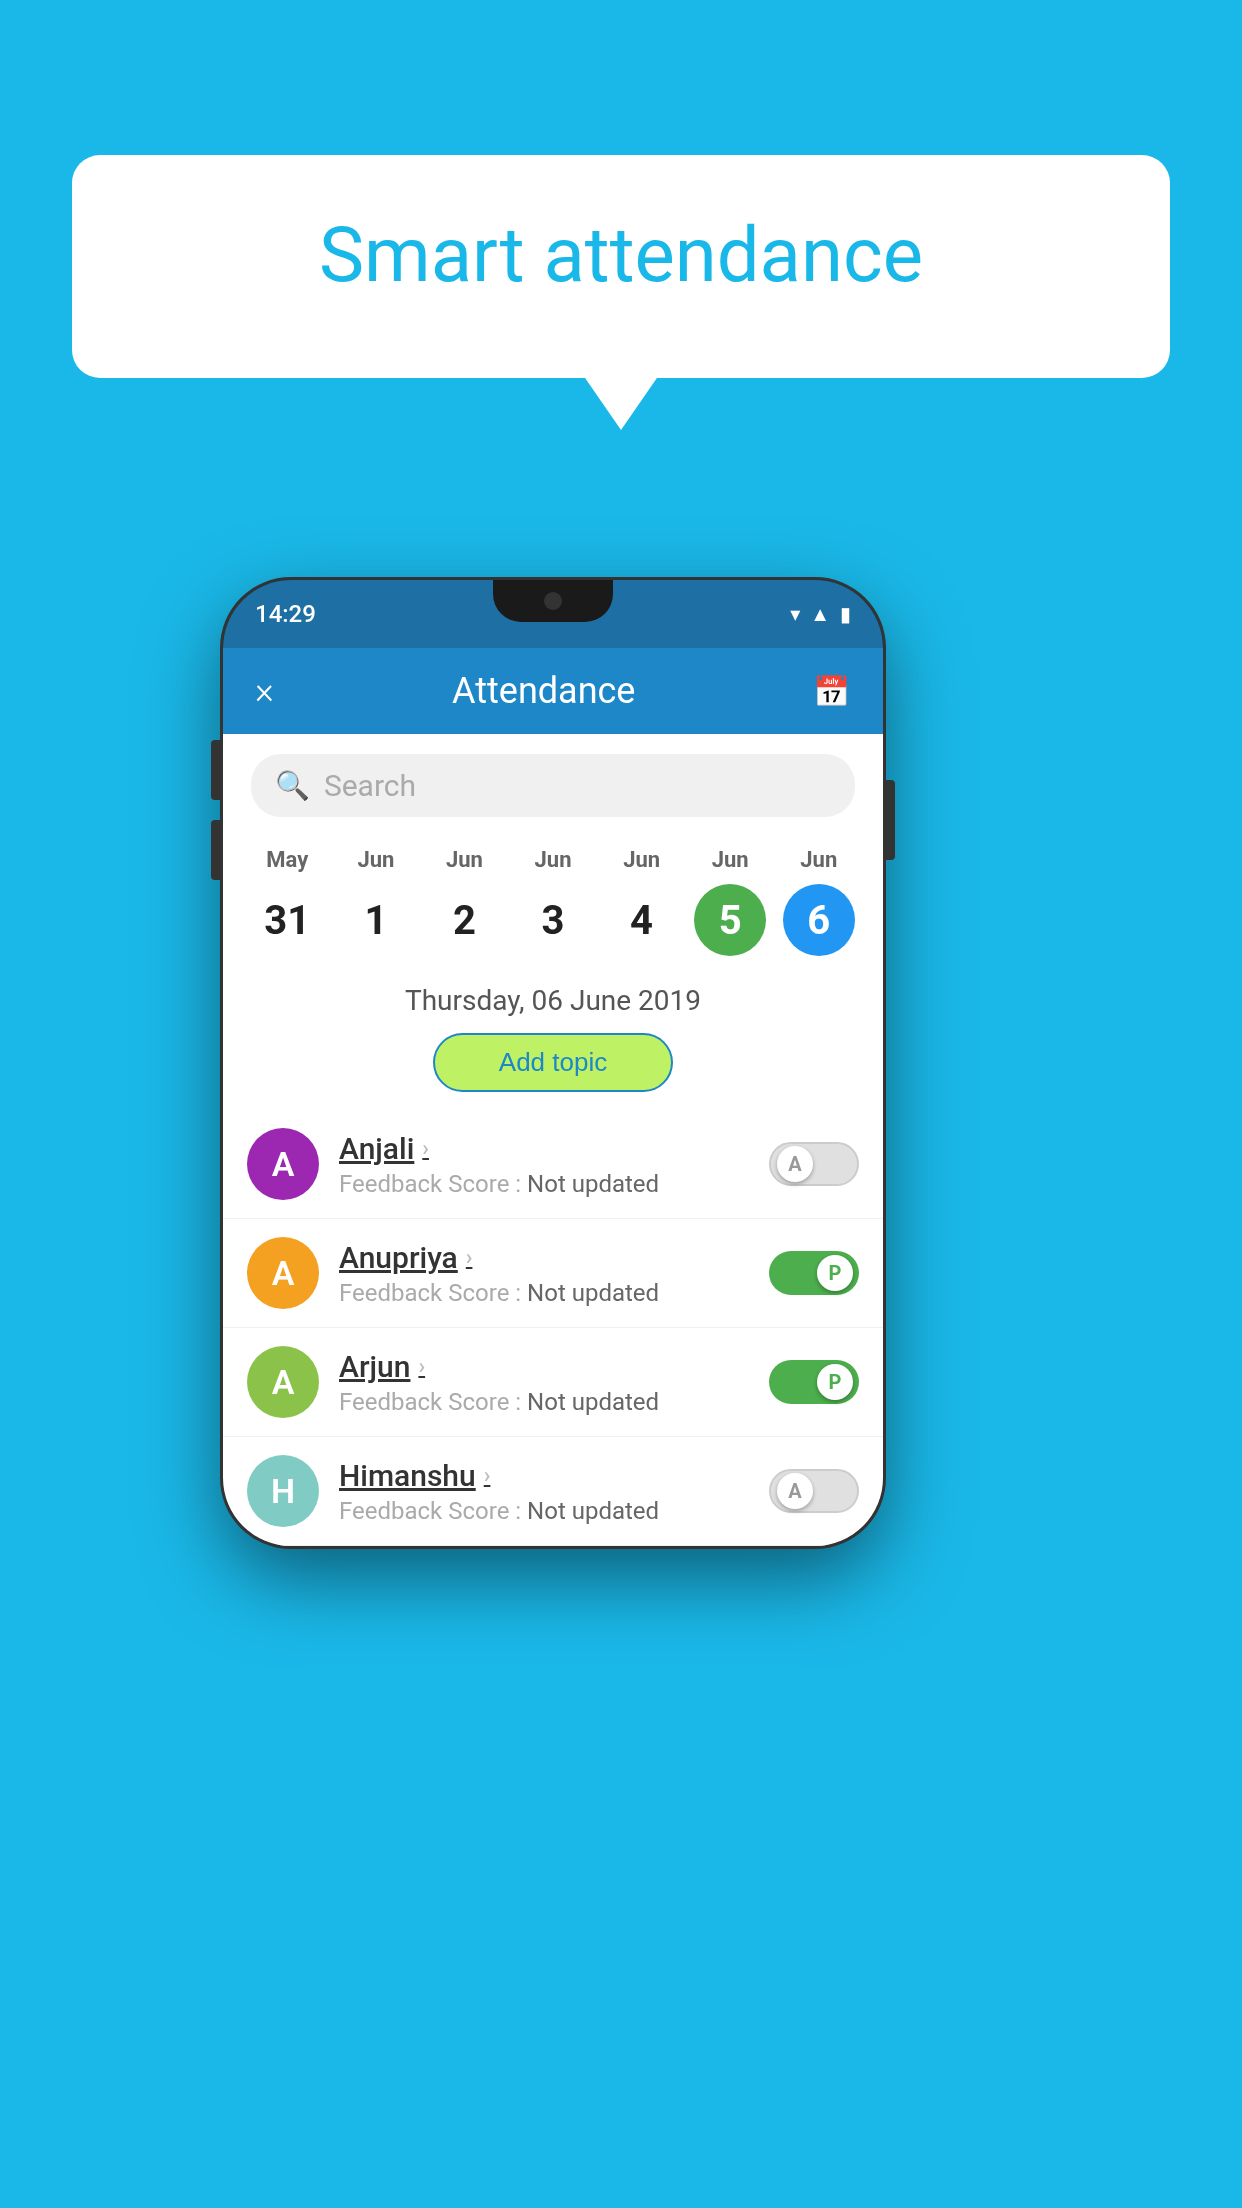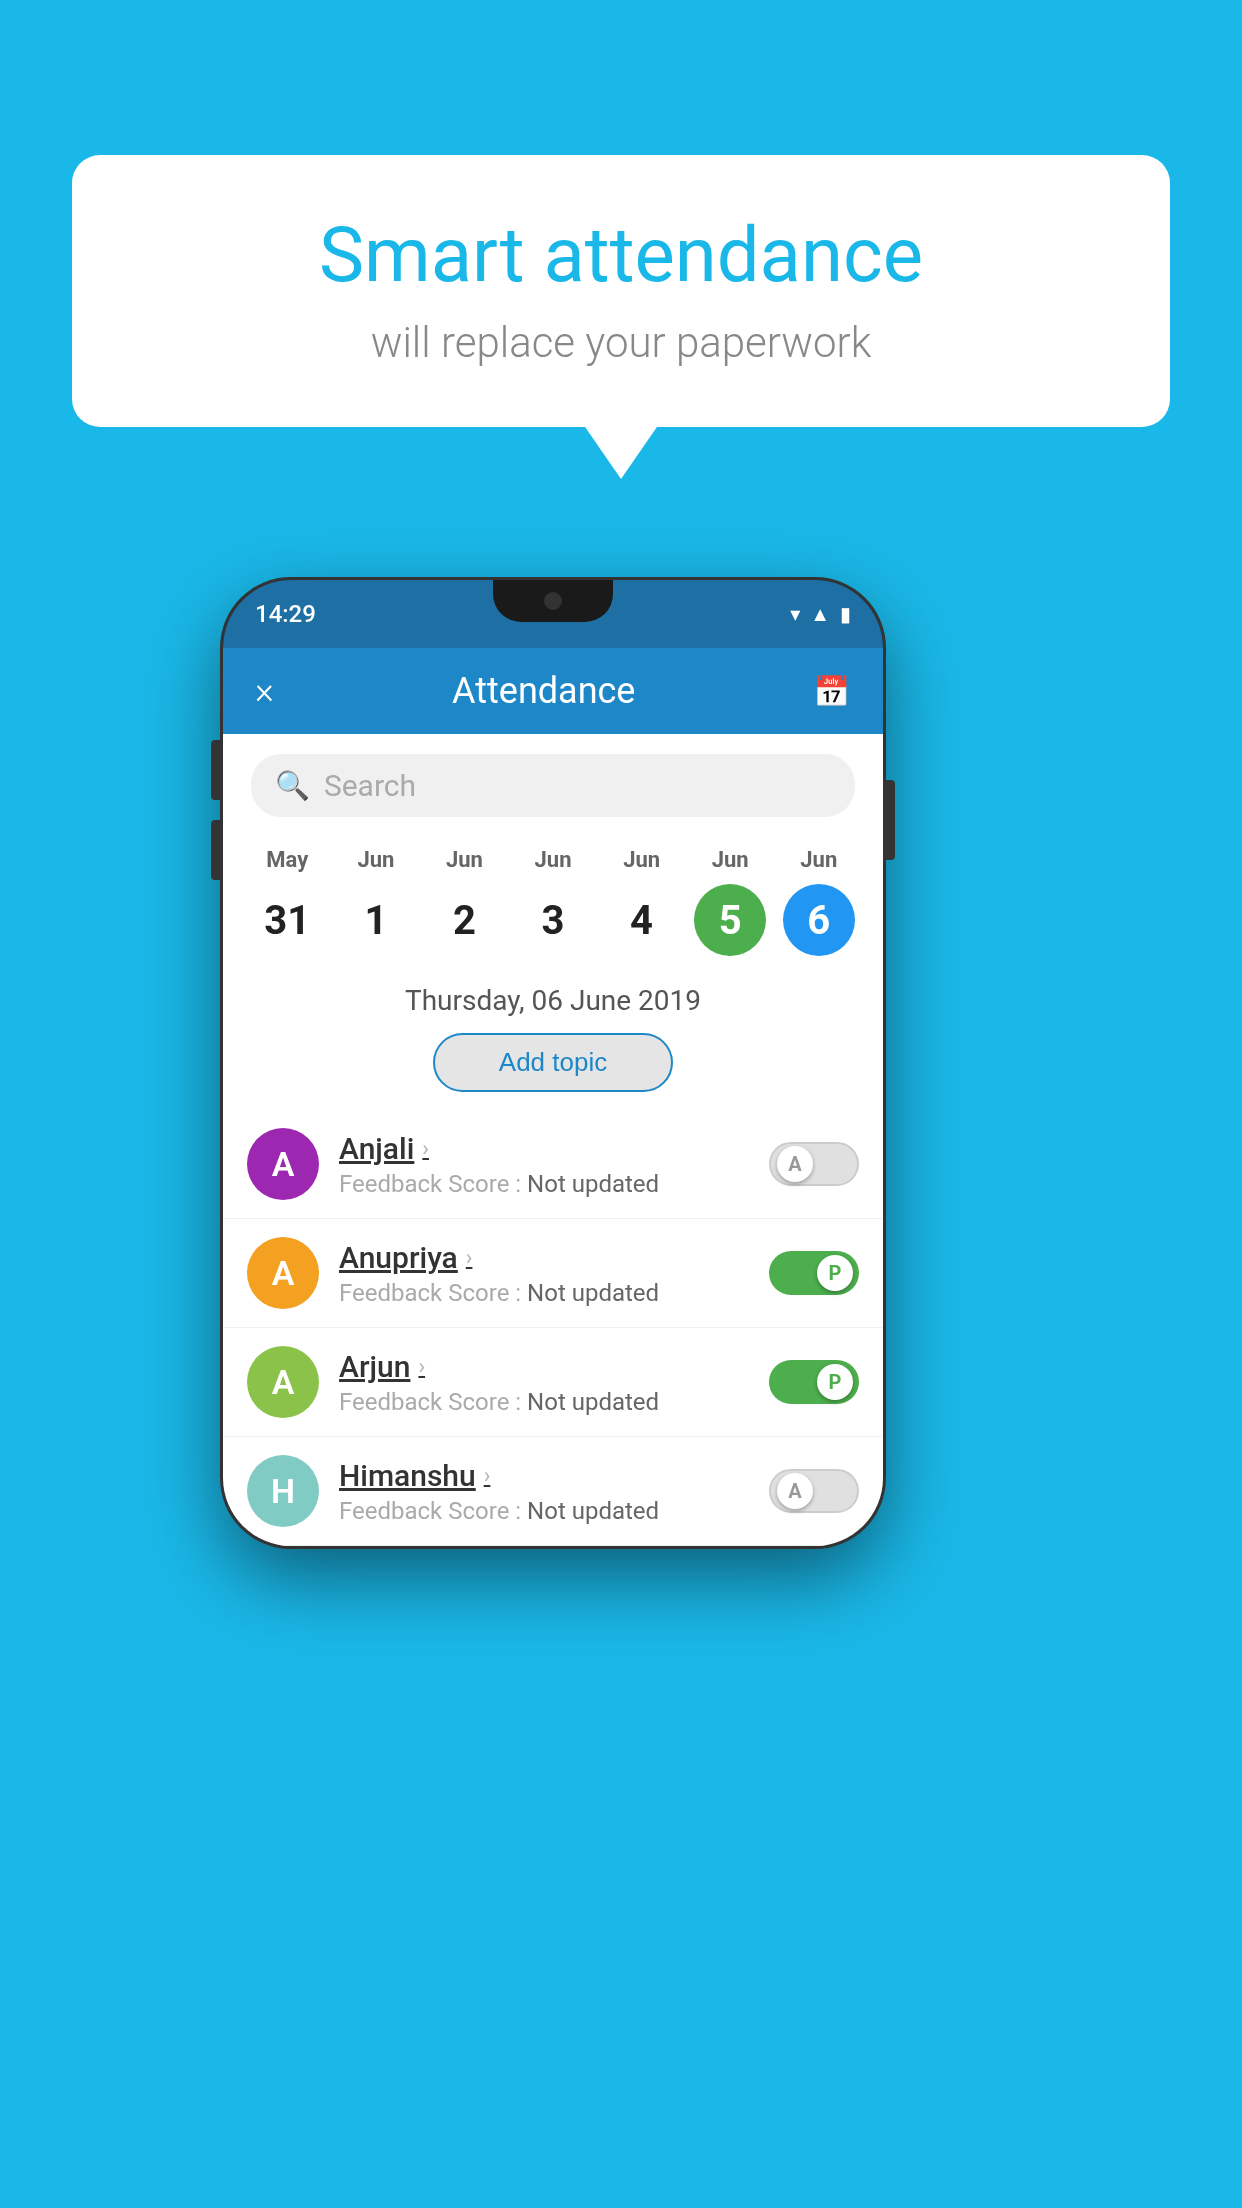--- a/index.html
+++ b/index.html
@@ -233,21 +233,21 @@
       padding: 10px 12px 16px;
     }
 
     
     .add-topic-btn {
       display: block;
       margin: 0 auto 18px;
       border: 2px solid #1d87c8;
       border-radius: 30px;
       color: #1d87c8;
-      background: #e5e5e5;
+      background: #bef264;
       font-size: 26px;
       padding: 12px 44px;
       text-align: center;
       width: 240px;
     }
 
     
     .avg-feedback {
       text-align: center;
       font-size: 26px;
@@ -391,21 +391,20 @@
       height: 60px;
       background: #333;
       border-radius: 4px 0 0 4px;
     }
   </style>
 </head>
 <body>
 
 <div class="speech-bubble">
   <div class="bubble-title">Smart attendance</div>
-  <div class="bubble-subtitle">will replace your paperwork</div>
 </div>
 
 <div class="phone-container">
   <div class="phone-frame">
 
     <div class="phone-side-buttons"></div>
     <div class="phone-vol-buttons">
       <div class="phone-vol-up"></div>
       <div class="phone-vol-down"></div>
     </div>

